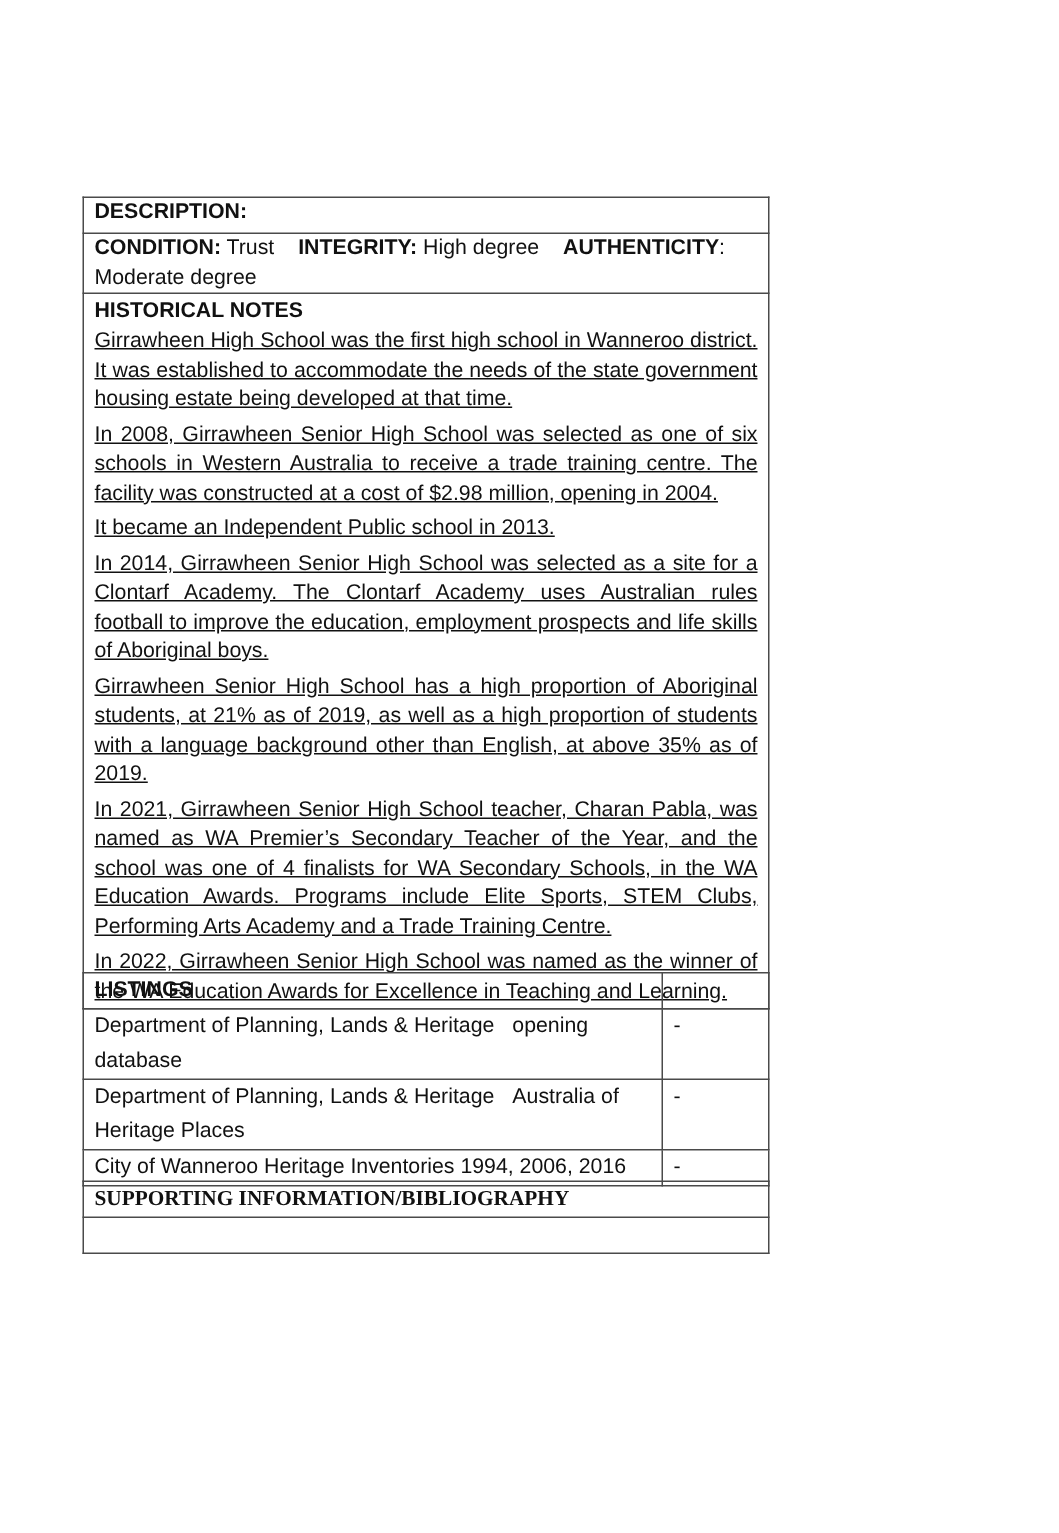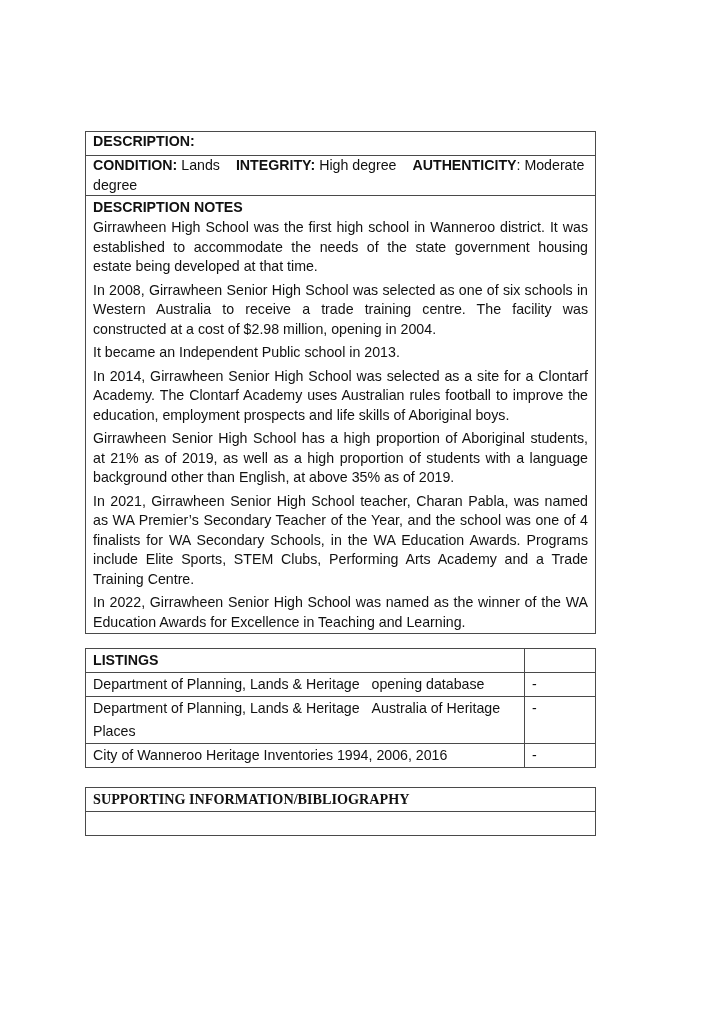--- a/index.html
+++ b/index.html
@@ -1,53 +1,53 @@
 <!DOCTYPE html>
 <html><head>
 <meta charset="utf-8">
 <style>
   html, body { margin: 0; padding: 0; background: #ffffff; }
   body { width: 706px; height: 1022px; position: relative; overflow: hidden;
          font-family: "Liberation Sans", sans-serif; color: #111; font-size: 14.2px; }
-  table { border-collapse: collapse; position: absolute; left: 55px; width: 511px; margin-left: 30px; }
+  table { border-collapse: collapse; position: absolute; left: 55px; width: 458px; }
   td { border: 1px solid #4a4a4a; padding: 0 7px; vertical-align: top; }
   .b { font-weight: bold; }
   #t1 { top: 131px; }
   #t1 td { line-height: 19.5px; }
   .head-row td { height: 23px; line-height: 23px; }
   .cond td { height: 22px; line-height: 22px; }
-  .notes p { margin: 0 0 4px 0; text-align: justify; line-height: 19.5px; }
+  .notes p { margin: 0 0 4px 0; text-align: justify; line-height: 19.5px; text-decoration: underline; }
   .notes p:last-child { margin-bottom: 1px; }
   #t2 { top: 648px; padding-left: 12px; }
   #t2 td { height: 23px; line-height: 23px; }
   #t2 td.v { width: 56px; }
   #t3 { top: 787px; }
   #t3 td { height: 23px; line-height: 23px; font-family: Liberation Serif, serif; }
   .gap { display: inline-block; width: 12px; }
 </style>
 </head>
 <body>
 
 <table id="t1">
   <tbody>
       <tr class="head-row">
         <td class="b">DESCRIPTION:</td>
       </tr>
   <tr class="cond">
     <td>
       <span class="b">CONDITION:</span>
-      <span>Lands</span><span class="gap"></span>
+      <span>Trust</span><span class="gap"></span>
       <span class="b">INTEGRITY:</span>
       <span>High degree</span><span class="gap"></span>
       <span class="b">AUTHENTICITY</span><span>: Moderate degree</span>
     </td>
   </tr>
   <tr>
     <td class="notes">
-      <div class="b" style="line-height:22px;">DESCRIPTION NOTES</div>
+      <div class="b" style="line-height:22px;">HISTORICAL NOTES</div>
       <p>Girrawheen High School was the first high school in Wanneroo district.  It was established to accommodate the needs of the state government housing estate being developed at that time.</p>
       <p>In 2008, Girrawheen Senior High School was selected as one of six schools in Western Australia to receive a trade training centre. The facility was constructed at a cost of $2.98 million, opening in 2004.</p>
       <p>It became an Independent Public school in 2013.</p>
       <p>In 2014, Girrawheen Senior High School was selected as a site for a Clontarf Academy. The Clontarf Academy uses Australian rules football to improve the education, employment prospects and life skills of Aboriginal boys.</p>
       <p>Girrawheen Senior High School has a high proportion of Aboriginal students, at 21% as of 2019, as well as a high proportion of students with a language background other than English, at above 35% as of 2019.</p>
       <p>In 2021, Girrawheen Senior High School teacher, Charan Pabla, was named as WA Premier’s Secondary Teacher of the Year, and the school was one of 4 finalists for WA Secondary Schools, in the WA Education Awards. Programs include Elite Sports, STEM Clubs, Performing Arts Academy and a Trade Training Centre.</p>
       <p>In 2022, Girrawheen Senior High School was named as the winner of the WA Education Awards for Excellence in Teaching and Learning.</p>
     </td>
   </tr>
 </tbody>

